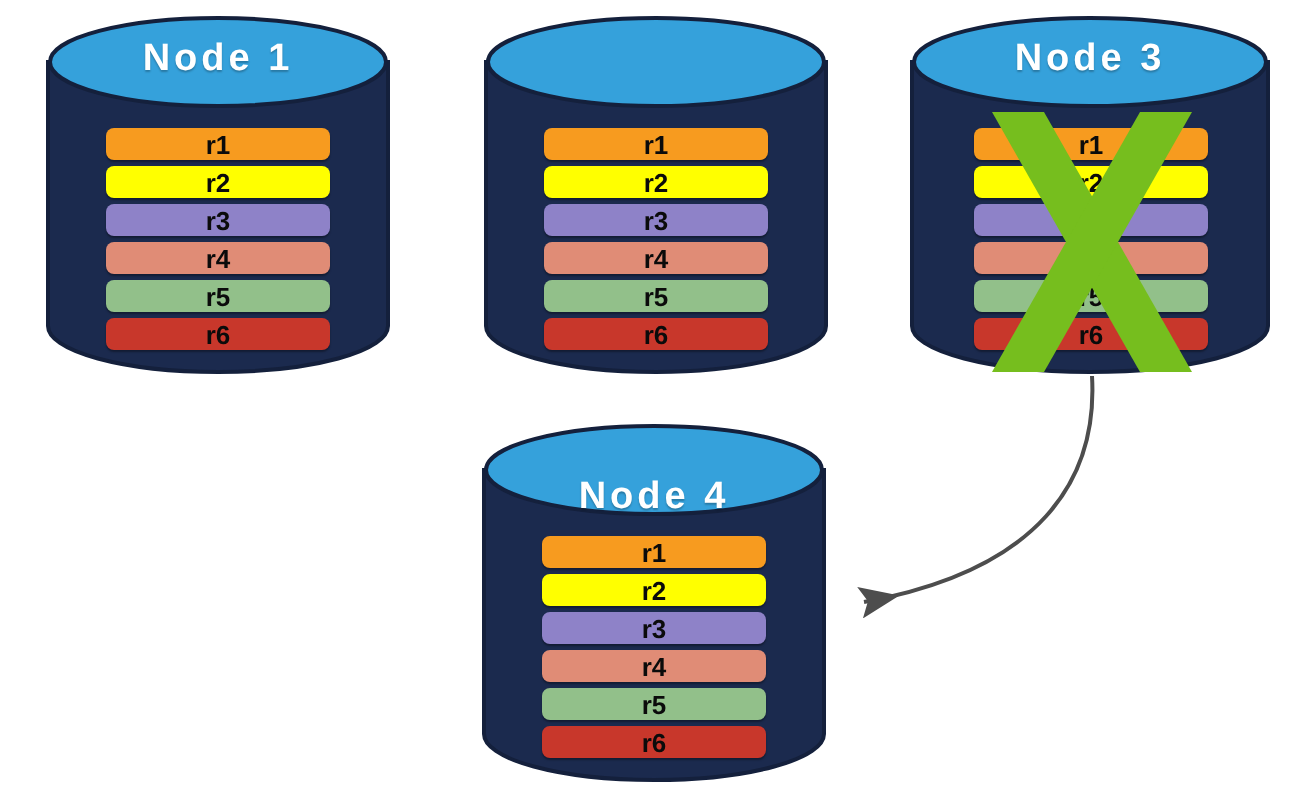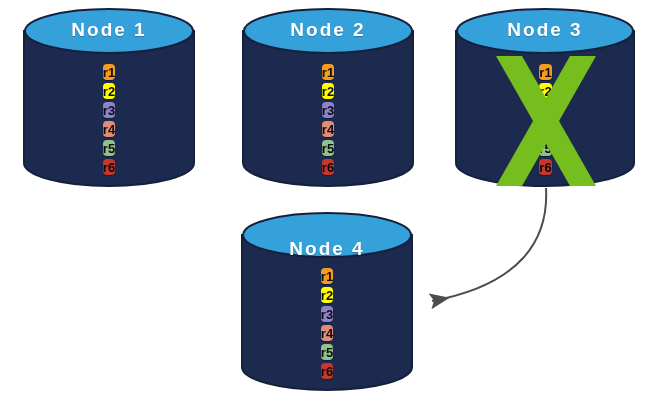--- a/index.html
+++ b/index.html
@@ -37,21 +37,20 @@
     font-weight: bold;
     font-size: 19px;
     letter-spacing: 2px;
     text-shadow: 0 1px 1px rgba(0,0,0,0.25);
     white-space: nowrap;
   }
   .rows {
     position: absolute;
     display: flex;
     flex-direction: column;
-    align-items: center;
   }
   .row-bar {
     position: relative;
     border-radius: 4px;
     box-sizing: border-box;
     display: flex;
     align-items: center;
     justify-content: center;
     font-weight: bold;
     font-size: 13px;
@@ -100,21 +99,20 @@
           <div class="row-bar" style="background: rgb(200, 55, 43); height: 16px;">
             <span>r6</span>
           </div>
         </div>
       </div>
       <div class="node" style="left: 243px; top: 8px; width: 170px; height: 178px;">
         <svg class="node-svg" width="170" height="178" viewBox="0 0 170 178">
           <path d="M 0,23 L 0,155 A 85,23 0 0 0 170,155 L 170,23 Z" fill="#1B2A4E" stroke="#14203C" stroke-width="2"></path>
           <ellipse cx="85" cy="23" rx="84" ry="22" fill="#35A1DB" stroke="#14203C" stroke-width="2"></ellipse>
         </svg>
-        <div class="node-title" style="top: 11px;">Node  2</div>
         <div class="rows" style="left: 29px; top: 56px; width: 112px; gap: 3px;">
           <div class="row-bar" style="background: rgb(247, 155, 31); height: 16px;">
             <span>r1</span>
           </div>
           <div class="row-bar" style="background: rgb(255, 255, 0); height: 16px;">
             <span>r2</span>
           </div>
           <div class="row-bar" style="background: rgb(142, 130, 200); height: 16px;">
             <span>r3</span>
           </div>

